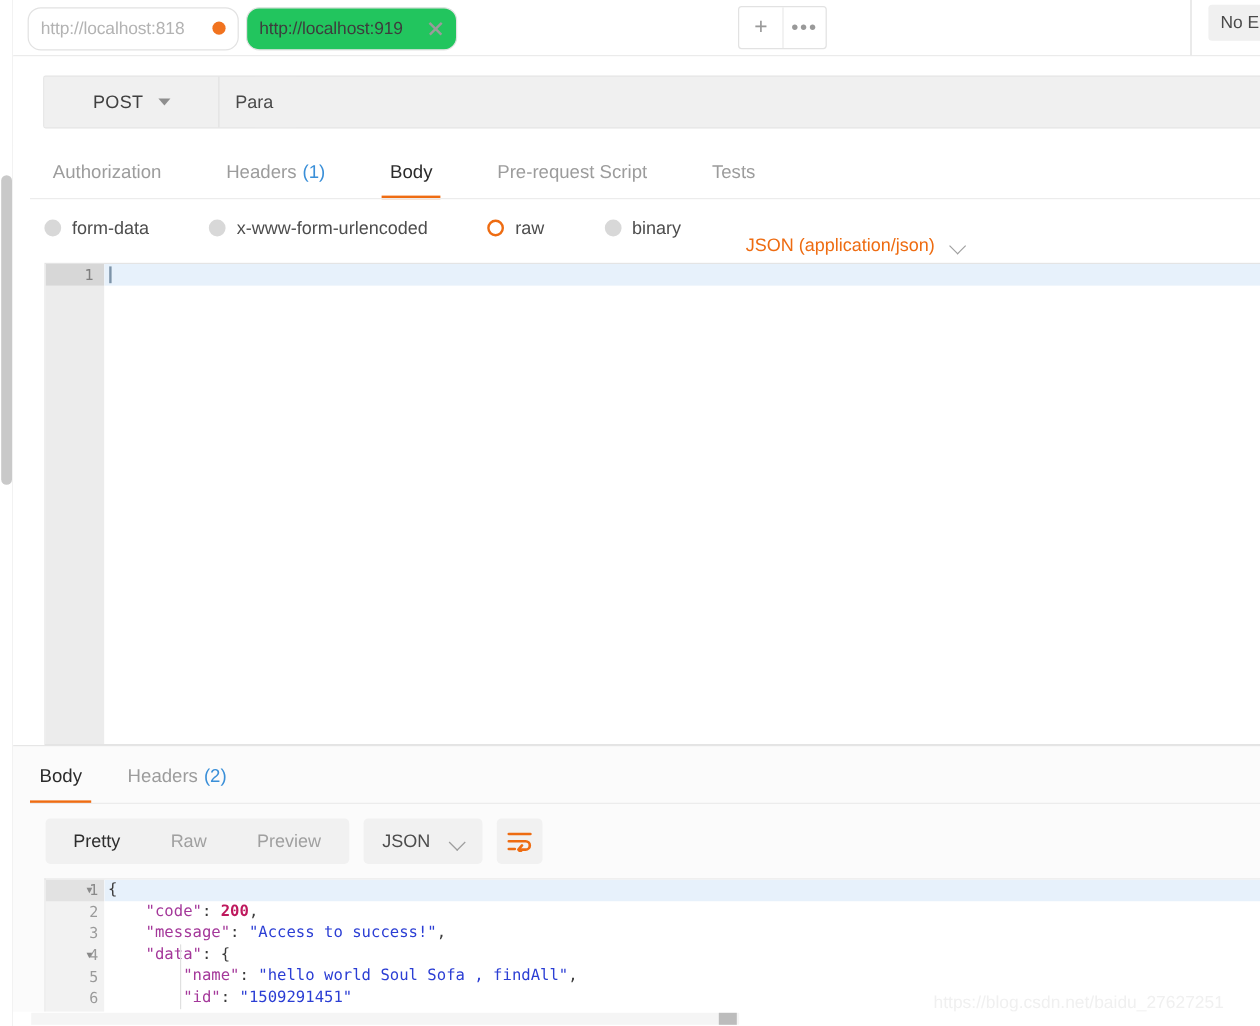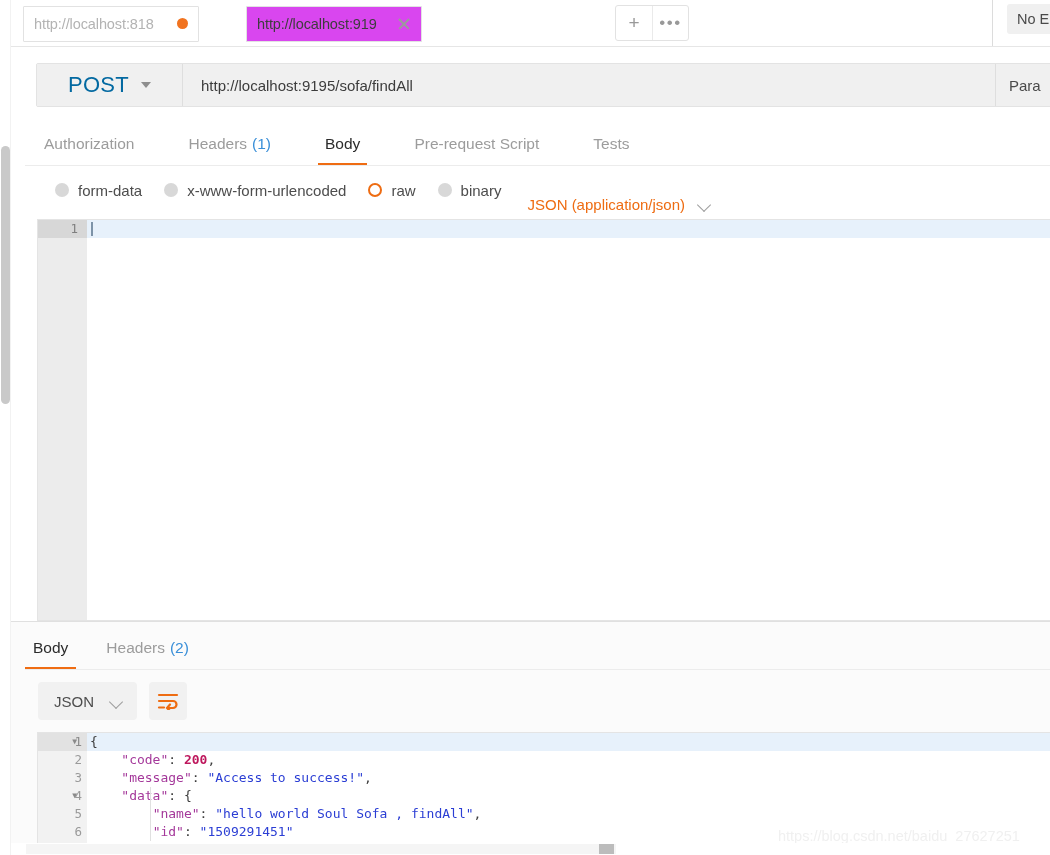--- a/index.html
+++ b/index.html
@@ -29,33 +29,33 @@
   .tabbar {
     position: absolute; left: 11px; top: 0; width: 1039px; height: 47px;
     background: #ffffff; border-bottom: 1px solid #e6e6e6;
   }
   .reqtabs {
     position: absolute; left: 12px; top: 0; height: 47px;
     display: flex; align-items: center; gap: 6px;
   }
   .reqtab {
     height: 36px; min-width: 176px;
-    border: 1px solid #e2e2e2; border-radius: 1px;
+    border: 1px solid #e2e2e2; border-radius: 11px;
     background: #ffffff;
     display: flex; align-items: center;
     padding: 0 10px;
     overflow: hidden;
     white-space: nowrap;
   }
   .reqtab .t-label {
     font-size: 14.5px; color: #b3b3b3;
     overflow: hidden; text-overflow: clip; white-space: nowrap;
     flex: 1; letter-spacing: -0.1px;
   }
-  .reqtab.active { background: #d946ef; border-color: #e2e2e2; margin-left: 41px; }
+  .reqtab.active { background: #22c55e; border-color: #e2e2e2; }
   .reqtab.active .t-label { color: #3d3d3d; }
   .dot-unsaved {
     width: 11px; height: 11px; border-radius: 50%;
     background: #f1731f; flex: 0 0 auto; margin-left: 8px;
   }
   .tab-close {
     flex: 0 0 auto; margin-left: 8px; width: 14px; height: 14px;
     position: relative; cursor: pointer;
   }
   .tab-close::before, .tab-close::after {
@@ -102,21 +102,21 @@
     width: 1025px; height: 44px;
     display: flex;
     background: #f0f0f0; border: 1px solid #e3e3e3; border-radius: 2px;
   }
   .method-box {
     width: 146px; height: 42px;
     display: flex; align-items: center; justify-content: center;
     gap: 12px; border-right: 1px solid #dedede;
     background: #f0f0f0;
   }
-  .method-text { font-size: 22px; color: #0369a1; letter-spacing: 0.3px; }
+  .method-text { font-size: 15px; color: #404040; letter-spacing: 0.3px; }
   .caret-dn {
     width: 0; height: 0; border-left: 5.5px solid transparent;
     border-right: 5.5px solid transparent; border-top: 6px solid #8e8e8e;
   }
   .url-input {
     flex: 1; height: 42px; display: flex; align-items: center;
     padding-left: 18px; font-size: 15px; color: #3c3c3c;
     background: #f0f0f0; border-right: 1px solid #dedede;
     overflow: hidden; white-space: nowrap;
   }
@@ -149,22 +149,22 @@
     height: 3px; background: #ef6c12;
   }
   .subtab .cnt { color: #3a8fd8; margin-left: 5px; }
   .subtabs-underline {
     position: absolute; left: 14px; top: 44px; width: 1025px; height: 1px;
     background: #ececec;
   }
 
   
   .bodytypes {
-    position: absolute; left: 44px; top: 53px;
-    display: flex; height: 32px;
+    position: absolute; left: 26px; top: 53px;
+    display: flex; height: 32px; gap: 28px;
   }
   .radio-item { display: flex; align-items: center; margin-right: 22px; }
   .radio {
     width: 14px; height: 14px; border-radius: 50%;
     background: #d8d8d8; margin-right: 9px; flex: 0 0 auto;
   }
   .radio.on { background: #ffffff; border: 2.5px solid #ee6c12; }
   .radio-label { font-size: 15px; color: #4d4d4d; white-space: nowrap; }
   .json-select {
     display: flex; align-items: center; gap: 13px; margin-left: 4px; margin-top: 28px;
@@ -351,21 +351,20 @@
     <div class="tab-sep"></div>
     <div class="env-chip">No En</div>
   </div>
 
   <div class="urlbar">
     <div class="urlrow">
       <div class="method-box">
         <span class="method-text">POST</span>
         <span class="caret-dn"></span>
       </div>
-      <div class="url-input">http://localhost:9195/sofa/findAll</div>
       <div class="params-btn">Para</div>
     </div>
   </div>
 
   <div class="reqsection">
 
     <div class="subtabs">
       <div class="subtab">
         <span>Authorization</span>
       </div>
@@ -428,20 +427,25 @@
         <span>Body</span>
       </div>
       <div class="resptab">
         <span>Headers</span>
         <span class="cnt">(2)</span>
       </div>
     </div>
     <div class="resptabs-underline"></div>
 
     <div class="resp-toolbar">
+      <div class="seg">
+        <div class="seg-item active">Pretty</div>
+        <div class="seg-item">Raw</div>
+        <div class="seg-item">Preview</div>
+      </div>
       <div class="fmt-select">
         <span class="ftxt">JSON</span>
         <span class="chev"></span>
       </div>
       <div class="wrap-btn">
         <svg width="22" height="18" viewBox="0 0 22 18">
           <line x1="2" y1="3" x2="20" y2="3" stroke="#ee6c12" stroke-width="2.2" stroke-linecap="round"></line>
           <path d="M2 9 H16 a3.5 3.5 0 0 1 0 7 H11" fill="none" stroke="#ee6c12" stroke-width="2.2" stroke-linecap="round"></path>
           <polyline points="13,12.5 10,16 13,19" fill="none" stroke="#ee6c12" stroke-width="2.2" stroke-linecap="round" stroke-linejoin="round"></polyline>
           <line x1="2" y1="15.5" x2="7" y2="15.5" stroke="#ee6c12" stroke-width="2.2" stroke-linecap="round"></line>

